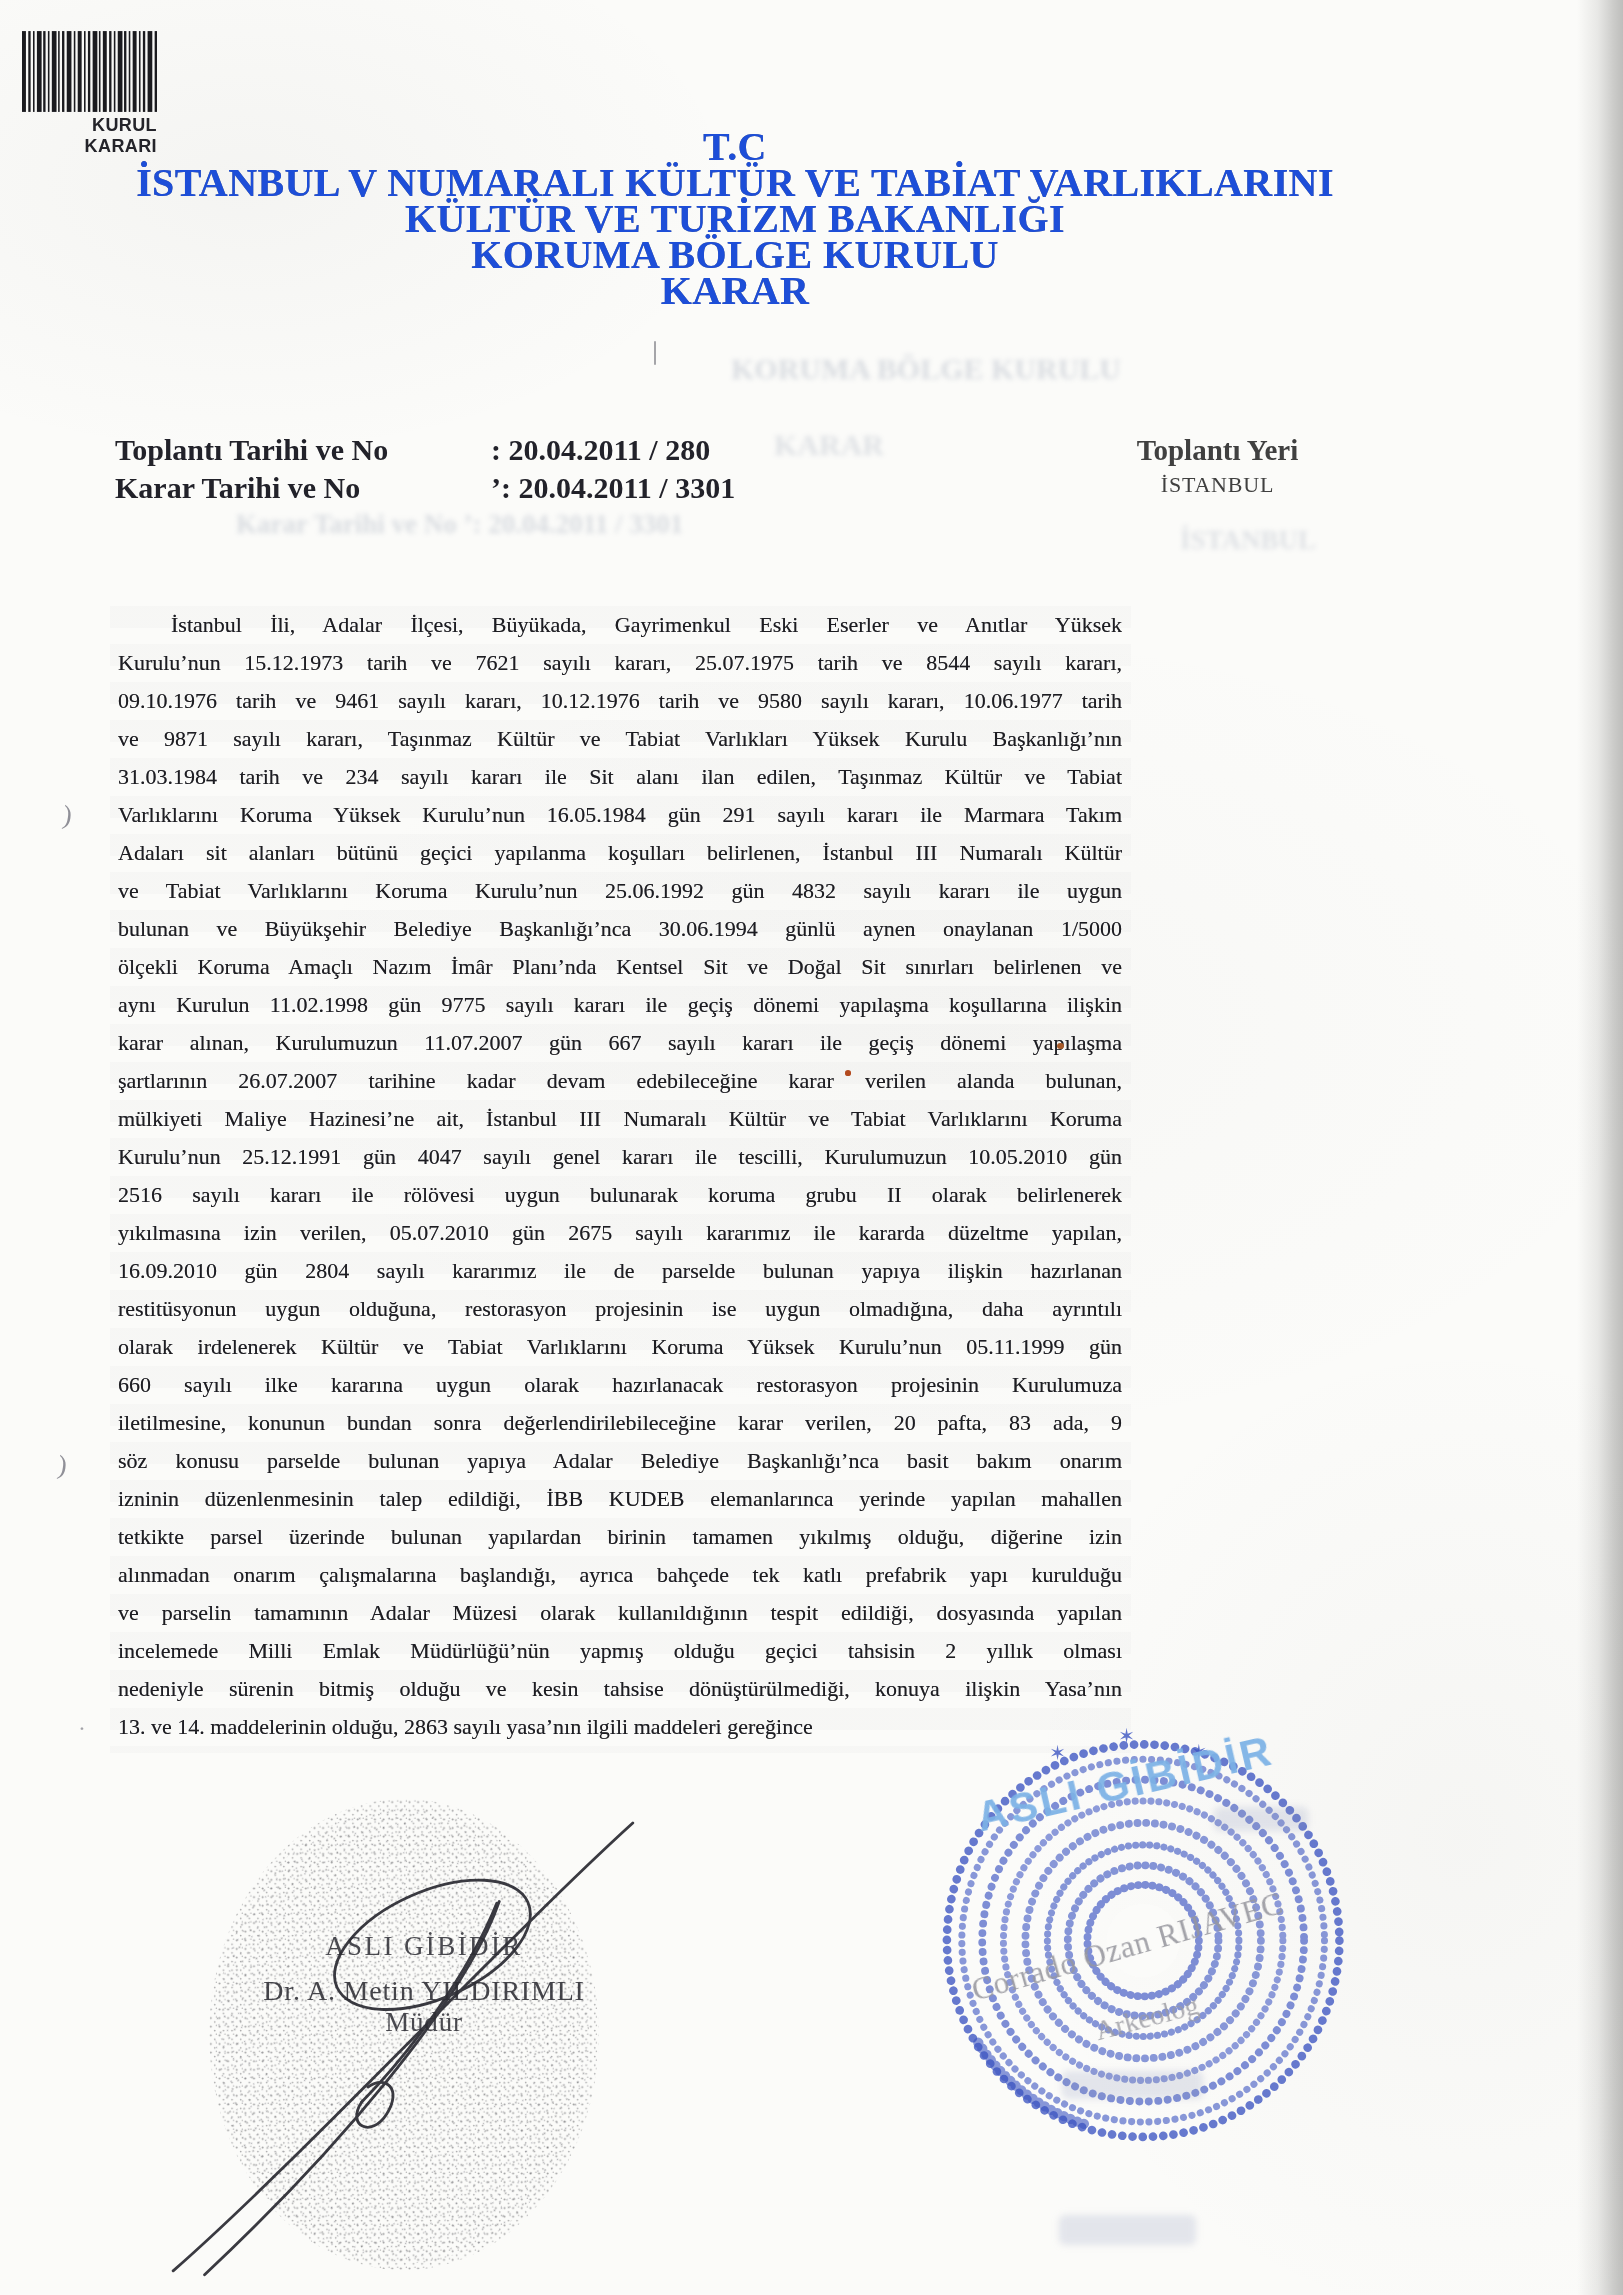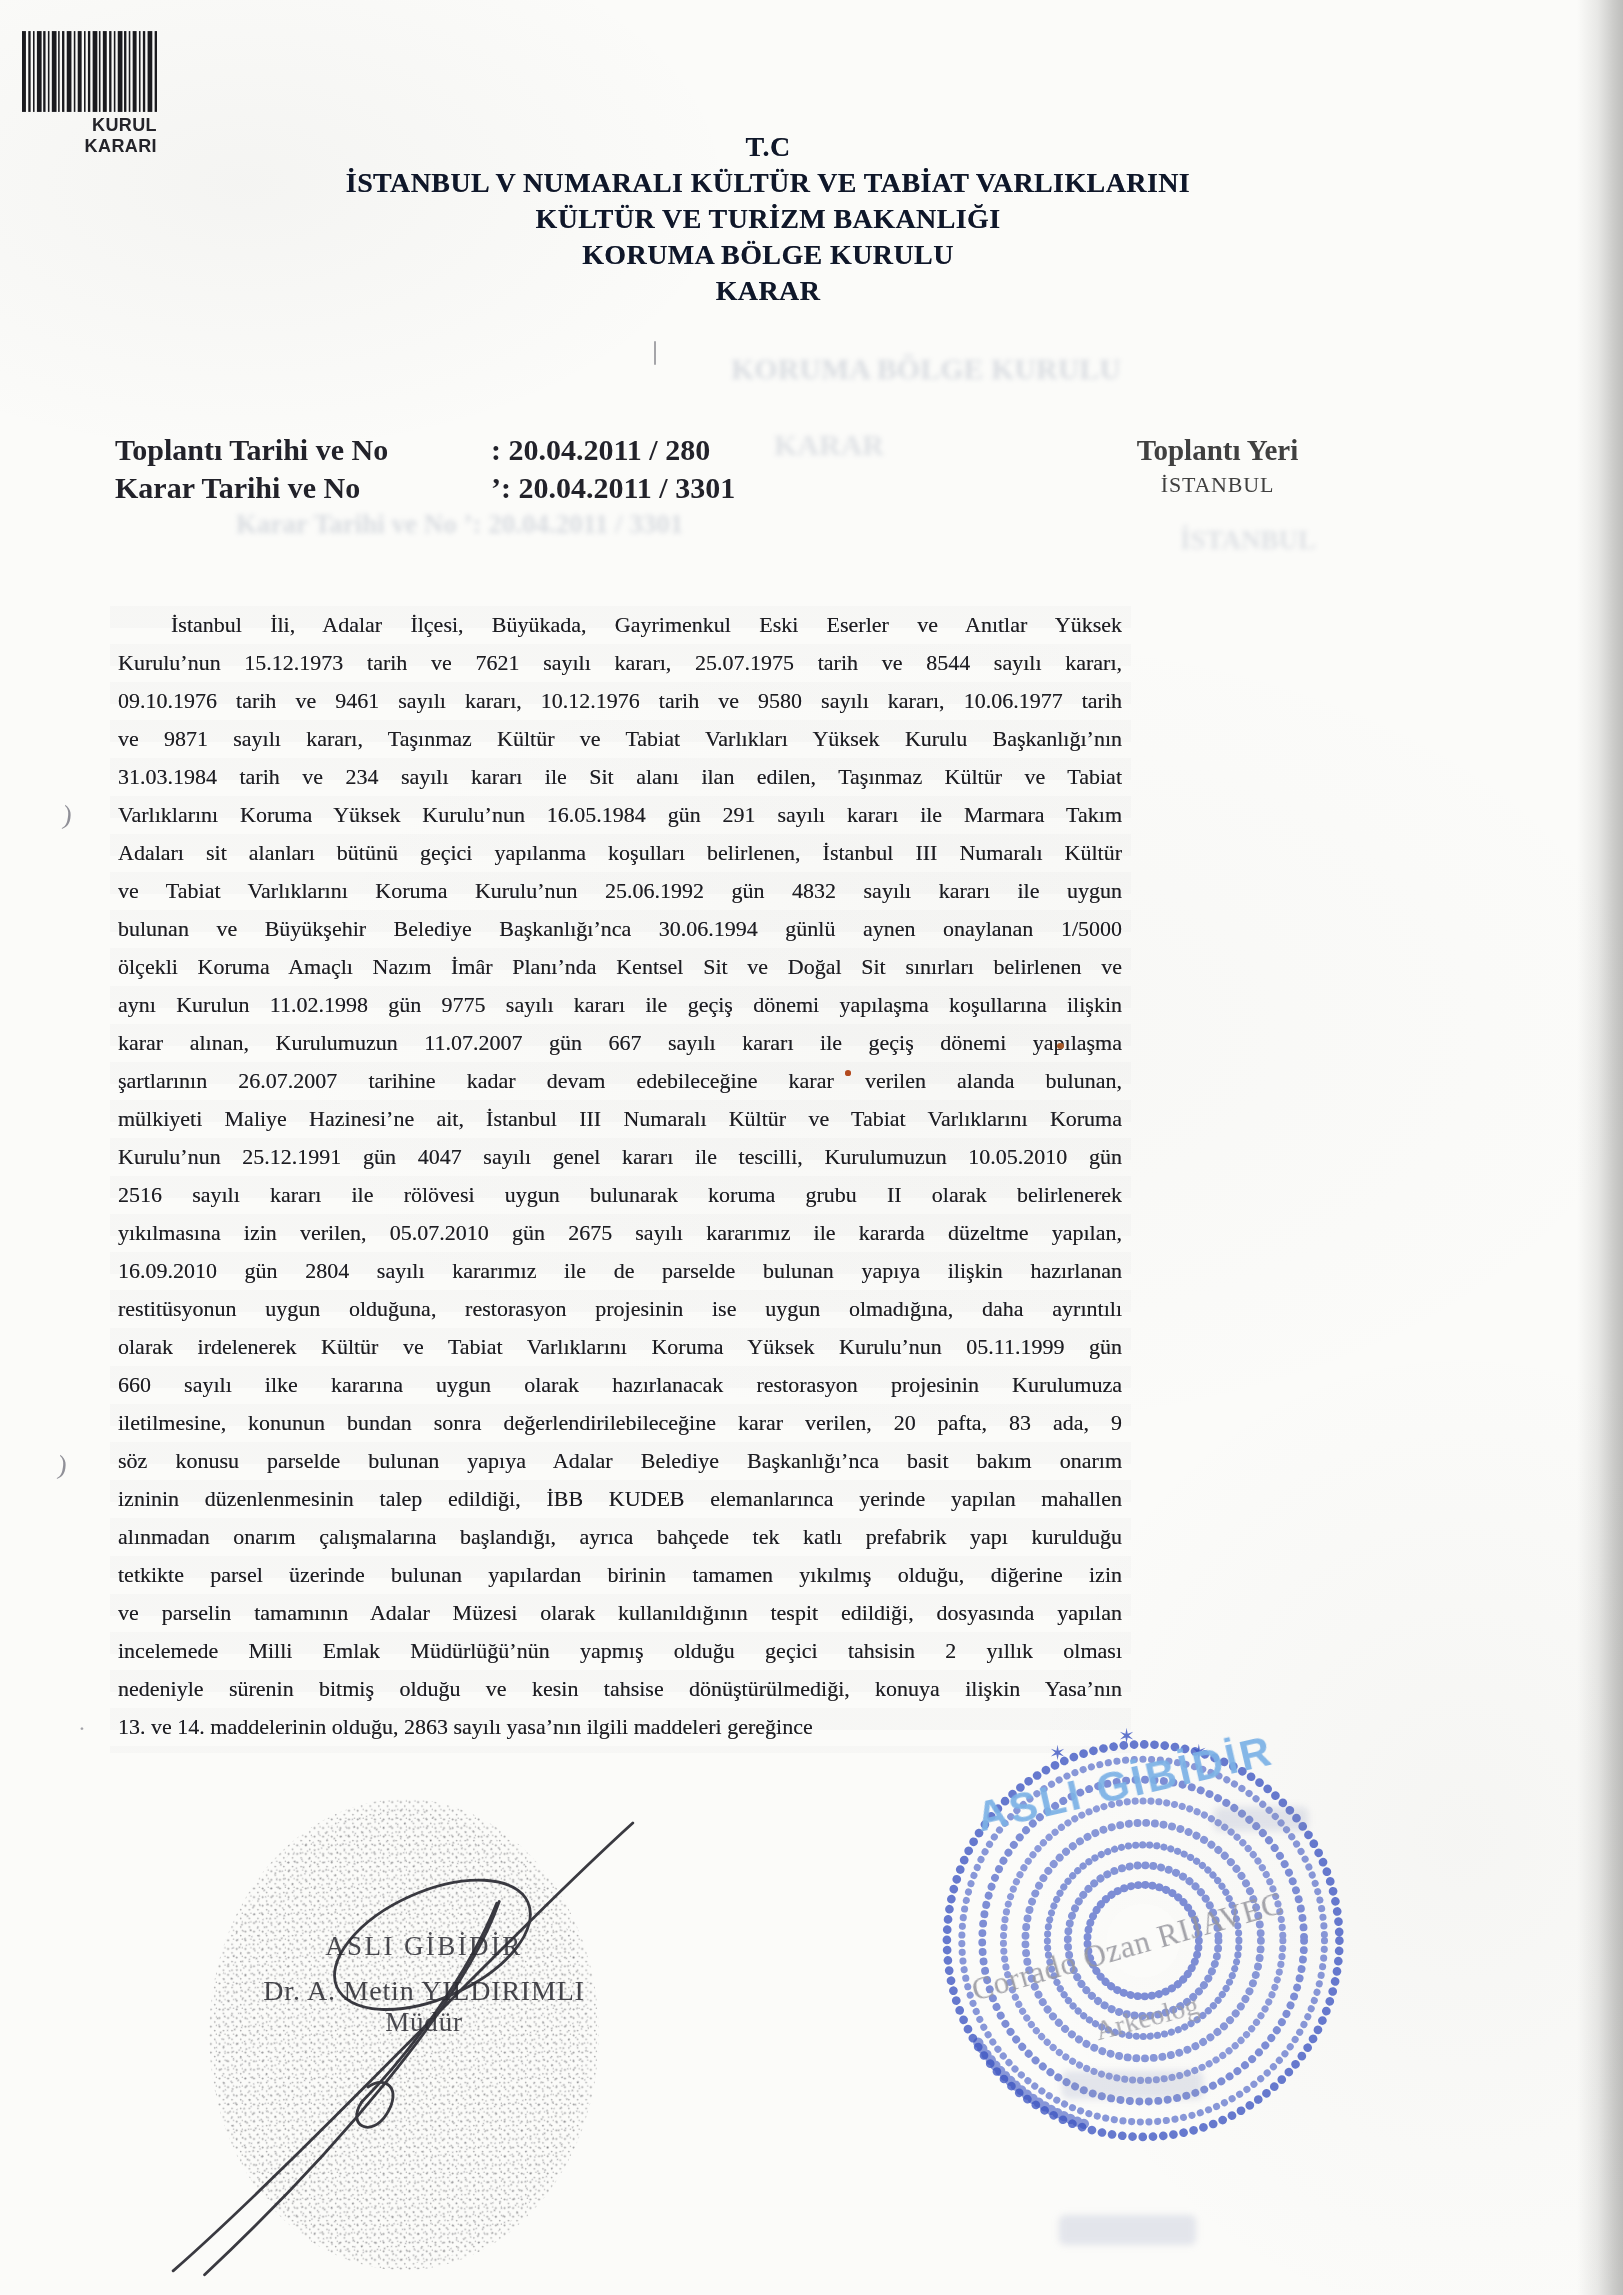--- a/index.html
+++ b/index.html
@@ -24,23 +24,23 @@
   }
   
   .barcode-wrap{left:22px;top:31px;width:135px;}
   .barcode-label{
     left:22px;top:115px;width:135px;text-align:right;
     font-family:"Liberation Sans", sans-serif;
     font-size:18px;font-weight:700;letter-spacing:0.4px;color:#24242a;
   }
   
   .hdr{
-    left:167px;top:129px;width:1202px;text-align:center;
-    font-weight:bold;font-size:28px;line-height:36px;letter-spacing:0.4px;
-    color:#0f172a;
+    left:134px;top:129px;width:1202px;text-align:center;
+    font-weight:bold;font-size:40px;line-height:36px;letter-spacing:0.4px;
+    color:#1d4ed8;
   }
   .hdr div{text-shadow:0 0 0.5px rgba(30,30,40,0.6);}
   .tick-artifact{left:654px;top:341px;width:2.4px;height:23.6px;background:#3c3c46;opacity:.45;border-radius:1.6px;}
   
   .ghost{color:#77839b;filter:blur(2.4px);font-weight:bold;}
   .ghost-h4{left:731px;top:352px;font-size:30px;opacity:.26;}
   .ghost-h5{left:774px;top:428px;font-size:30px;opacity:.22;}
   .ghost-date{left:236px;top:509px;font-size:27px;opacity:.26;white-space:nowrap;}
   .ghost-venue{left:1180px;top:525px;font-size:27px;opacity:.22;}
   .ghost-blob{background:rgba(140,150,185,0.22);filter:blur(3.9px);border-radius:6.3px;}
@@ -197,22 +197,22 @@
     <div class="bline">Kurulu’nun 25.12.1991 gün 4047 sayılı genel kararı ile tescilli, Kurulumuzun 10.05.2010 gün</div>
     <div class="bline">2516 sayılı kararı ile rölövesi uygun bulunarak koruma grubu II olarak belirlenerek</div>
     <div class="bline">yıkılmasına izin verilen, 05.07.2010 gün 2675 sayılı kararımız ile kararda düzeltme yapılan,</div>
     <div class="bline">16.09.2010 gün 2804 sayılı kararımız ile de parselde bulunan yapıya ilişkin hazırlanan</div>
     <div class="bline">restitüsyonun uygun olduğuna, restorasyon projesinin ise uygun olmadığına, daha ayrıntılı</div>
     <div class="bline">olarak irdelenerek Kültür ve Tabiat Varlıklarını Koruma Yüksek Kurulu’nun 05.11.1999 gün</div>
     <div class="bline">660 sayılı ilke kararına uygun olarak hazırlanacak restorasyon projesinin Kurulumuza</div>
     <div class="bline">iletilmesine, konunun bundan sonra değerlendirilebileceğine karar verilen, 20 pafta, 83 ada, 9</div>
     <div class="bline">söz konusu parselde bulunan yapıya Adalar Belediye Başkanlığı’nca basit bakım onarım</div>
     <div class="bline">izninin düzenlenmesinin talep edildiği, İBB KUDEB elemanlarınca yerinde yapılan mahallen</div>
+    <div class="bline">tetkikte parsel üzerinde bulunan yapılardan birinin tamamen yıkılmış olduğu, diğerine izin</div>
     <div class="bline">alınmadan onarım çalışmalarına başlandığı, ayrıca bahçede tek katlı prefabrik yapı kurulduğu</div>
-    <div class="bline">tetkikte parsel üzerinde bulunan yapılardan birinin tamamen yıkılmış olduğu, diğerine izin</div>
     <div class="bline">ve parselin tamamının Adalar Müzesi olarak kullanıldığının tespit edildiği, dosyasında yapılan</div>
     <div class="bline">incelemede Milli Emlak Müdürlüğü’nün yapmış olduğu geçici tahsisin 2 yıllık olması</div>
     <div class="bline">nedeniyle sürenin bitmiş olduğu ve kesin tahsise dönüştürülmediği, konuya ilişkin Yasa’nın</div>
     <div class="bline">13. ve 14. maddelerinin olduğu, 2863 sayılı yasa’nın ilgili maddeleri gereğince</div>
   </div>
 
 <div class="abs margin-mark mm1">)</div>
 <div class="abs margin-mark mm2">)</div>
 <div class="abs mdot">.</div>
 <div class="abs speck speck1"></div>

